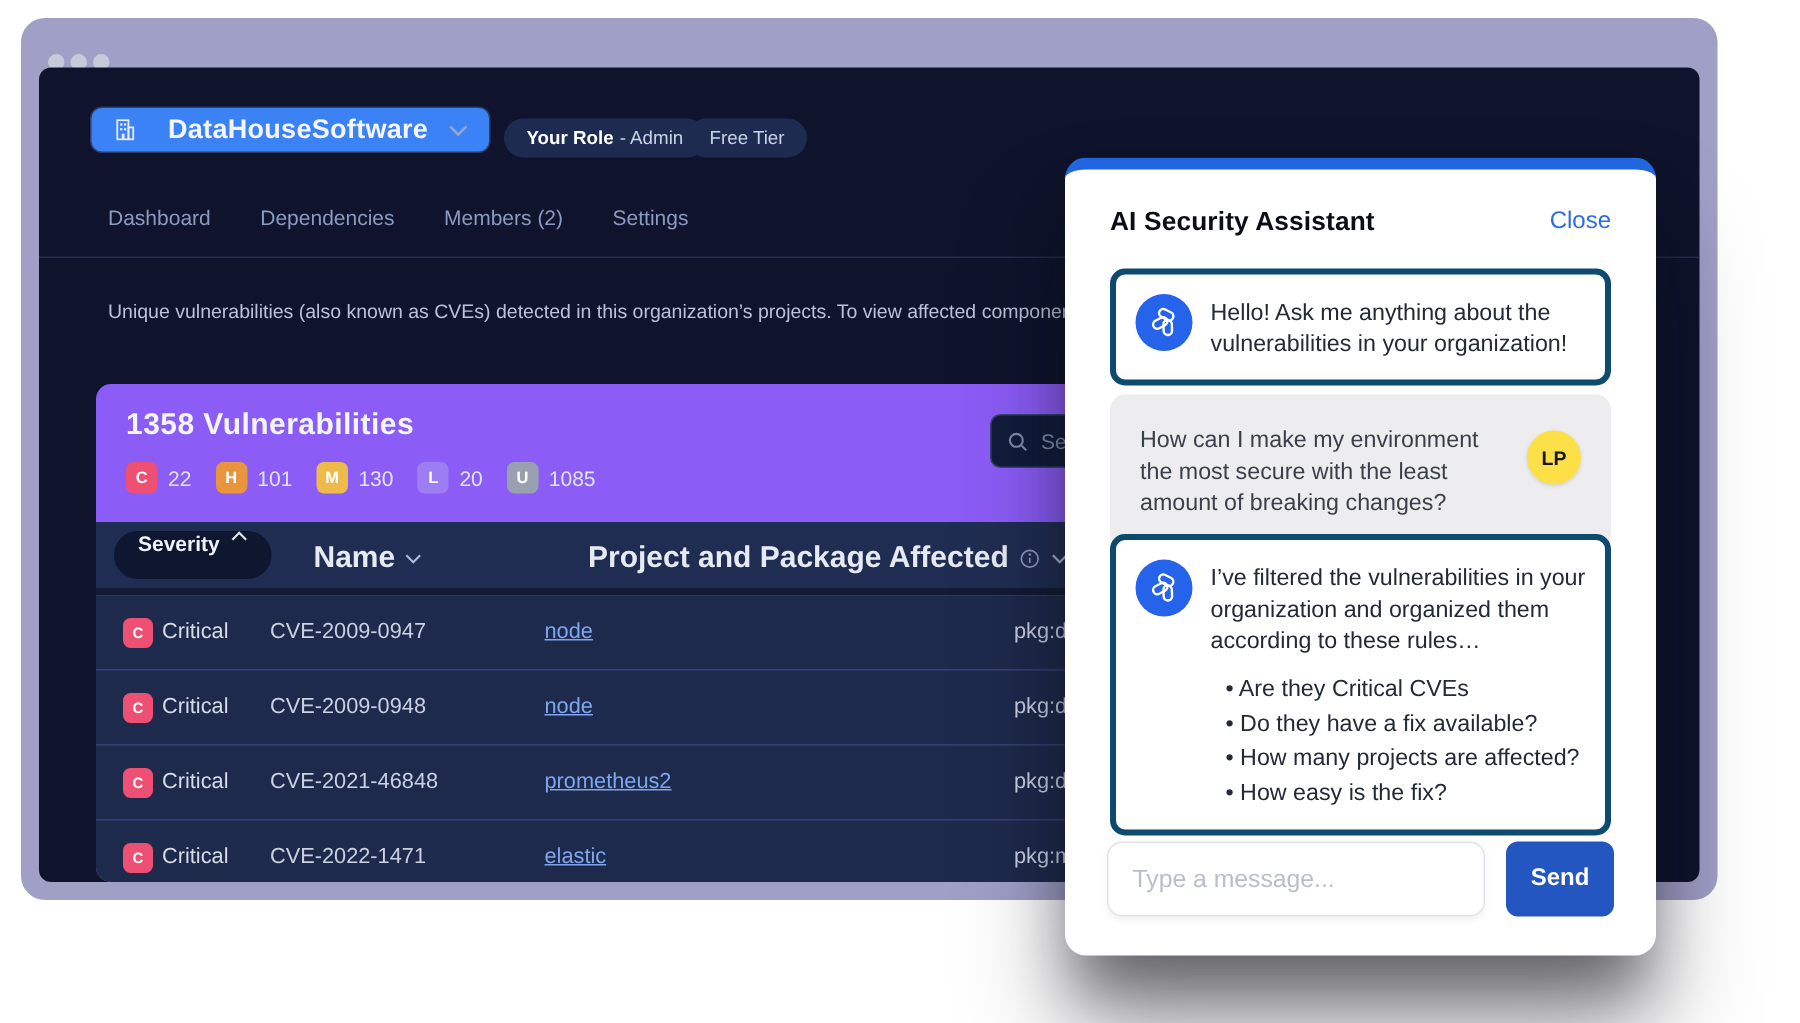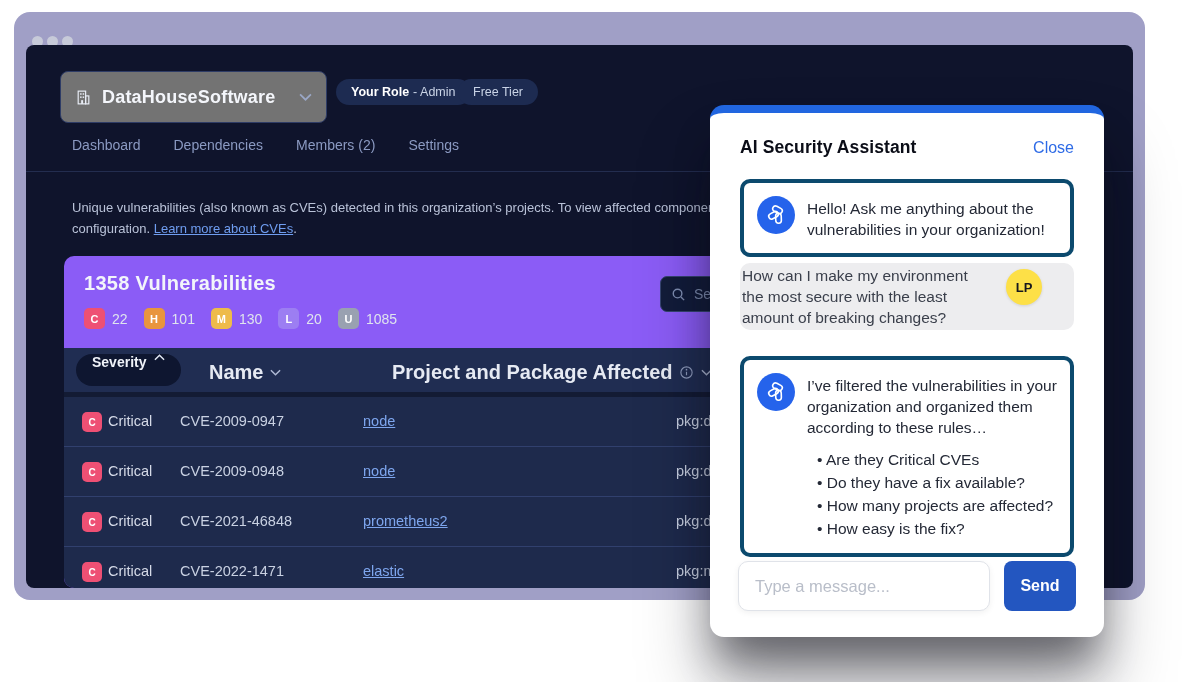--- a/index.html
+++ b/index.html
@@ -9,23 +9,23 @@
   
   .frame { position:absolute; left:14px; top:12px; width:1131px; height:588px;
            background:#a09fc6; border-radius:16px; }
   .dot { position:absolute; top:24px; width:11px; height:11px; border-radius:50%; background:#c7cad9; }
 
   
   .window { position:absolute; left:12px; top:33px; width:1107px; height:543px;
             background:#0f142c; border-radius:8px; overflow:hidden; color:#e6eaf3; }
 
   
-  .org-box { position:absolute; left:34px; top:26px; width:267px; height:52px;
-             background:#737373; border:1px solid #2e3c66; border-radius:8px;
-             display:flex; align-items:center; padding:0 14px; cursor:pointer; }
+  .org-box { position:absolute; left:34px; top:26px; width:267px; height:31px;
+             background:#3b82f6; border:1px solid #2e3c66; border-radius:8px;
+             display:flex; align-items:center; padding:0 14px; cursor:pointer;gap:10px; }
   .org-name { font-size:18px; font-weight:700; color:#f4f6fb; margin-left:10px; letter-spacing:.2px; }
   .org-chevron { margin-left:auto; }
   .pill { position:absolute; top:34px; height:26px; background:#1d2b51; border-radius:13px;
           display:flex; align-items:center; padding:0 15px; font-size:12.5px; color:#c9d3e6; white-space:nowrap; }
   .pill b { color:#ffffff; font-weight:700; margin-right:4px; }
 
   
   .tabs { position:absolute; left:46px; top:92px; display:flex; gap:33px; }
   .tab { font-size:14px; color:#8b9ac2; padding-bottom:15px; position:relative; cursor:pointer; white-space:nowrap; }
   .tab.active { color:#ffffff; font-weight:700; }
@@ -80,21 +80,21 @@
   .chat-header { position:absolute; left:30px; right:30px; top:24px; display:flex;
                  justify-content:space-between; align-items:center; }
   .chat-title { font-size:17.5px; font-weight:700; color:#0b0d17; letter-spacing:.1px; }
   .chat-close { font-size:16px; color:#2e6be6; cursor:pointer; }
   .bot-card { position:absolute; left:30px; width:334px; background:#ffffff; border:4px solid #0c4a6e;
               border-radius:10px; padding:13px; display:flex; gap:12px; }
   .bot-avatar { flex:0 0 38px; width:38px; height:38px; border-radius:50%; background:#2563eb;
                 display:flex; align-items:center; justify-content:center; }
   .bot-text { font-size:15.5px; line-height:21px; color:#242936; padding-top:2px; }
   .user-bubble { position:absolute; left:30px; top:150px; width:334px; background:#ededef;
-                 border-radius:10px; padding:2px; display:flex; gap:22px; }
+                 border-radius:10px; padding:20px; display:flex; gap:22px; }
   .user-text { font-size:15.5px; line-height:21px; color:#3a3f4b; width:242px; }
   .user-avatar { flex:0 0 36px; width:36px; height:36px; border-radius:50%; background:#fde047;
                  display:flex; align-items:center; justify-content:center; font-size:13px; font-weight:700;
                  color:#16181f; box-shadow:0 1px 3px rgba(0,0,0,.12); margin-top:4px; }
   .bullets { margin-top:10px; }
   .bullet { font-size:15.5px; line-height:23px; color:#242936; padding-left:10px; }
   .bullet::before { content:"• "; }
   .chat-input { position:absolute; left:28px; top:448px; width:252px; height:50px; border:1px solid #e0e3e9;
                 border-radius:10px; box-shadow:0 2px 6px rgba(0,0,0,.06); padding:0 16px; font-size:16.5px;
                 color:#3a3f4b; outline:none; font-family:"Liberation Sans",sans-serif; }
@@ -142,23 +142,20 @@
       <div class="tabs">
         <div class="tab">Dashboard</div>
         <div class="tab">Dependencies</div>
         <div class="tab">Members (2)</div>
         <div class="tab">Settings</div>
       </div>
       <div class="tab-divider"></div>
 
       <div class="desc">
         <span class="l1">Unique vulnerabilities (also known as CVEs) detected in this organization’s projects. To view affected components</span>
-        <span>
-          <span>configuration. </span><a>Learn more about CVEs</a><span>.</span>
-        </span>
       </div>
 
       <div class="card">
         <div class="card-title">1358 Vulnerabilities</div>
 
         <div class="sev-row">
           <div class="sev">
             <span class="sev-badge" style="background-color: rgb(238, 80, 116);">C</span>
             <span class="sev-count">22</span>
           </div>

